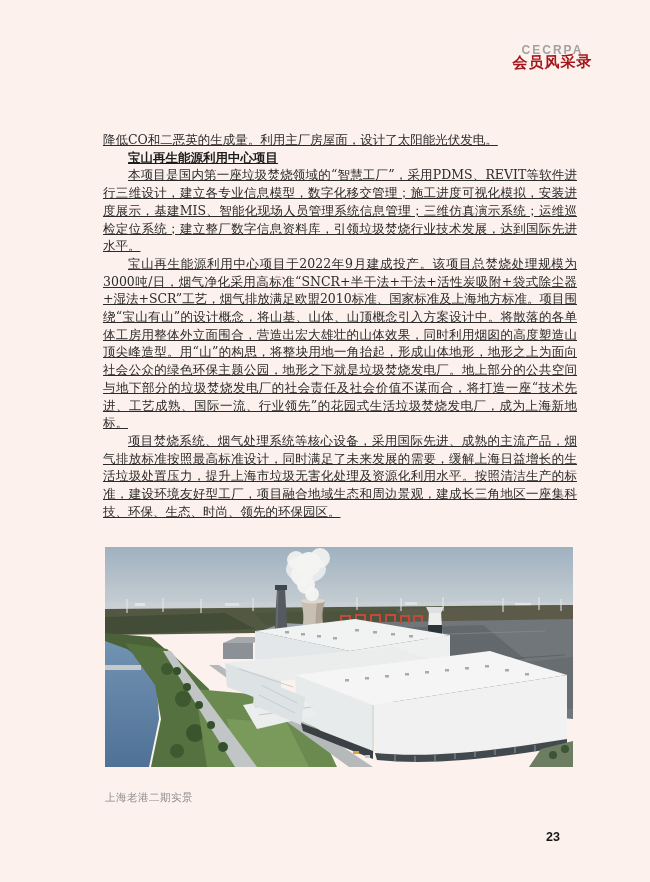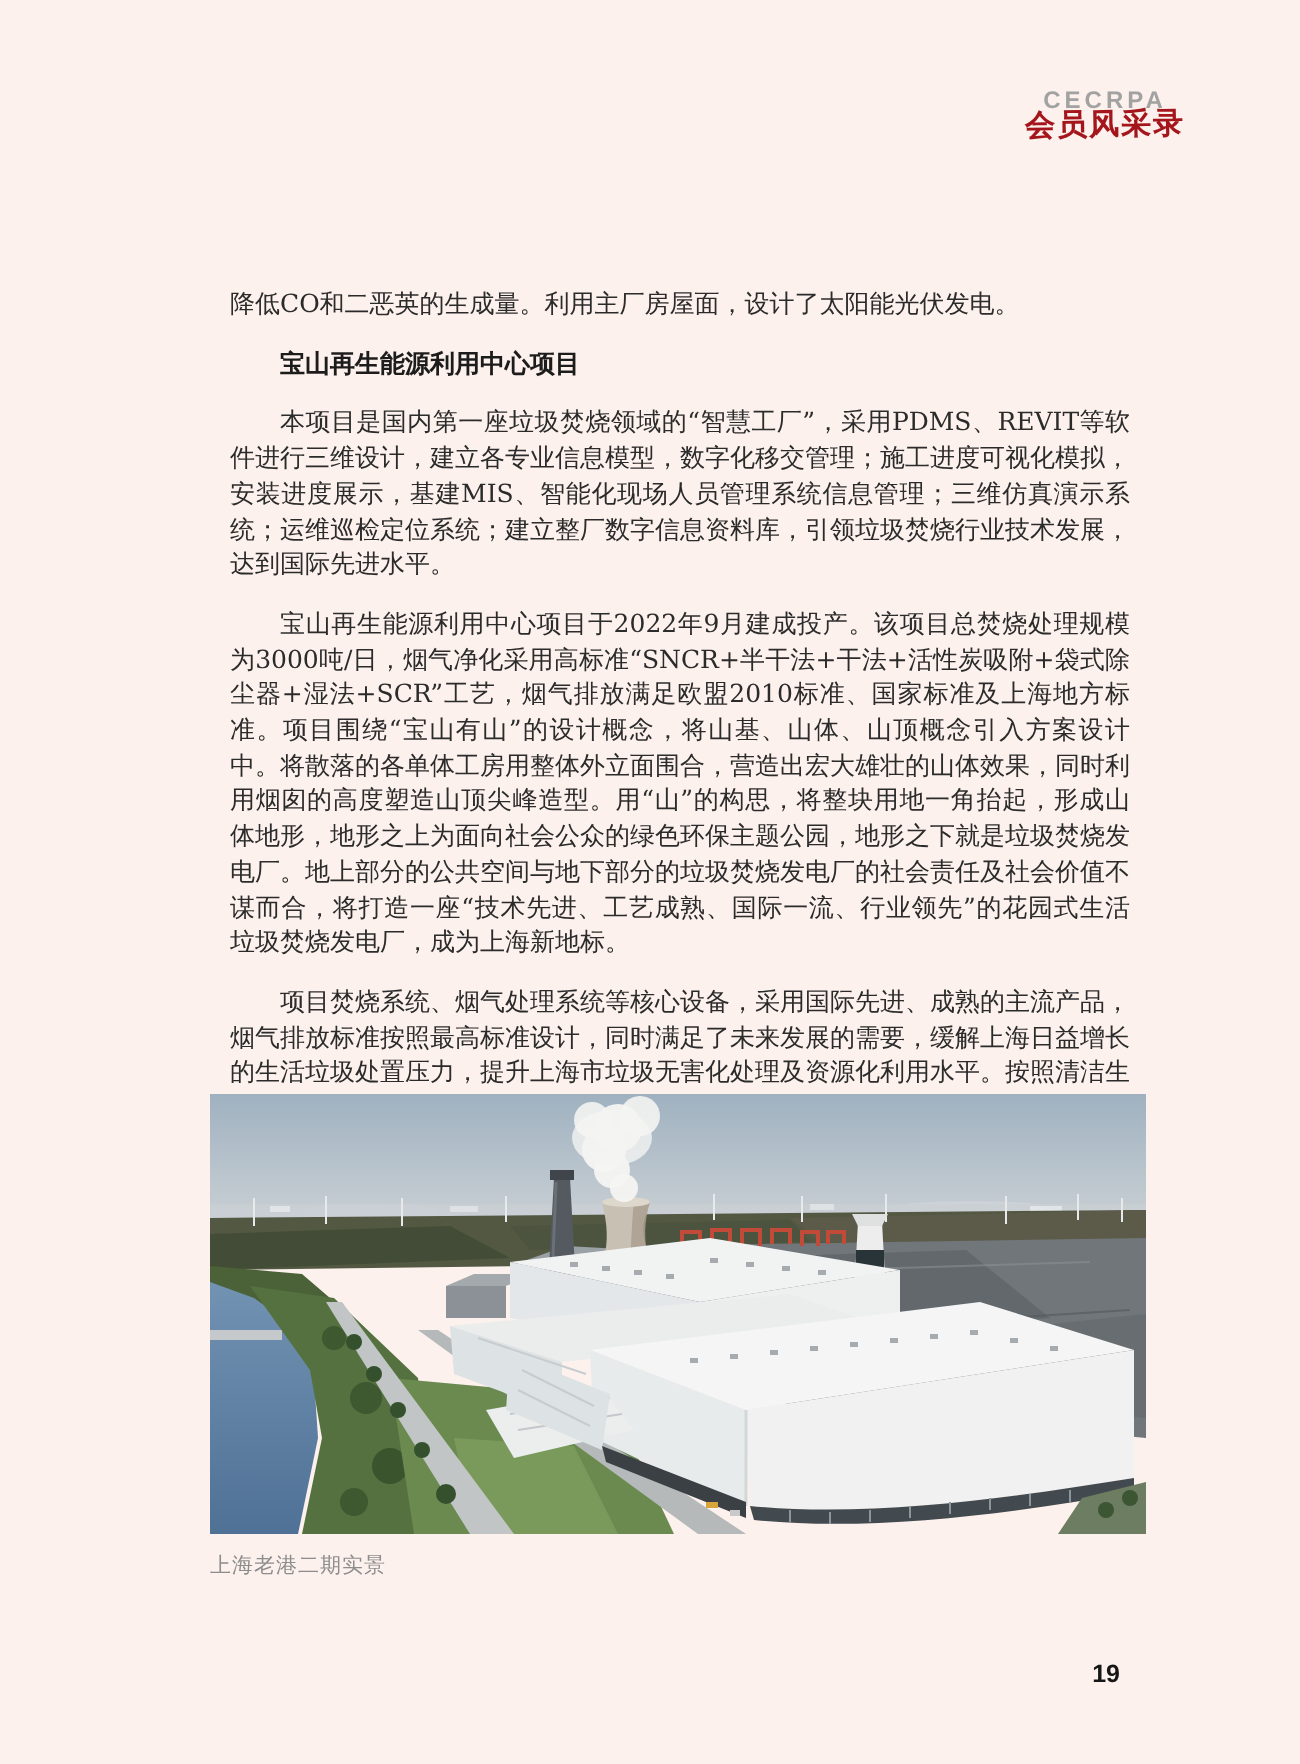--- a/index.html
+++ b/index.html
@@ -15,28 +15,28 @@
   }
   .logo-calligraphy{
     font-size:15px;font-weight:bold;color:#a5161c;line-height:16px;margin-top:-2px;
     letter-spacing:1px;transform:rotate(-1deg);
   }
   
   .article{
     position:absolute;left:103px;top:131px;width:474px;
     font-size:12.5px;line-height:17.7px;color:#2b2b2b;text-align:justify;
   }
-  .article p{margin:12px;}
+  .article p{margin:0;text-decoration:underline;}
   .indent{text-indent:2em;}
   .bold{font-weight:bold;color:#1c1c1c;}
   
   figure{position:absolute;left:105px;top:547px;width:468px;margin:0;}
   figure svg{display:block;}
   figcaption{
-    margin-top:9px;font-size:10.5px;color:#8d8d8d;
+    margin-top:24px;font-size:10.5px;color:#8d8d8d;
     font-family:"Liberation Sans","DejaVu Sans",sans-serif;letter-spacing:.5px;
   }
   
   .page-number{
     position:absolute;top:830px;right:88px;font-size:12.5px;font-weight:bold;color:#161616;
     font-family:"Liberation Sans","DejaVu Sans",sans-serif;
   }
 </style>
 </head>
 <body>
@@ -247,16 +247,16 @@
         <circle cx="448" cy="208" r="4" fill="#3c5533"></circle>
         <circle cx="460" cy="202" r="4" fill="#3c5533"></circle>
         <rect x="248" y="204" width="6" height="3" fill="#d8a43c"></rect>
         <rect x="260" y="208" width="5" height="3" fill="#c7c9ca"></rect>
       </g>
     </svg>
     <figcaption>上海老港二期实景</figcaption>
   </figure>
 
   <footer>
-    <div class="page-number">19</div>
+    <div class="page-number">23</div>
   </footer>
 
 </div>
 
 </body></html>

